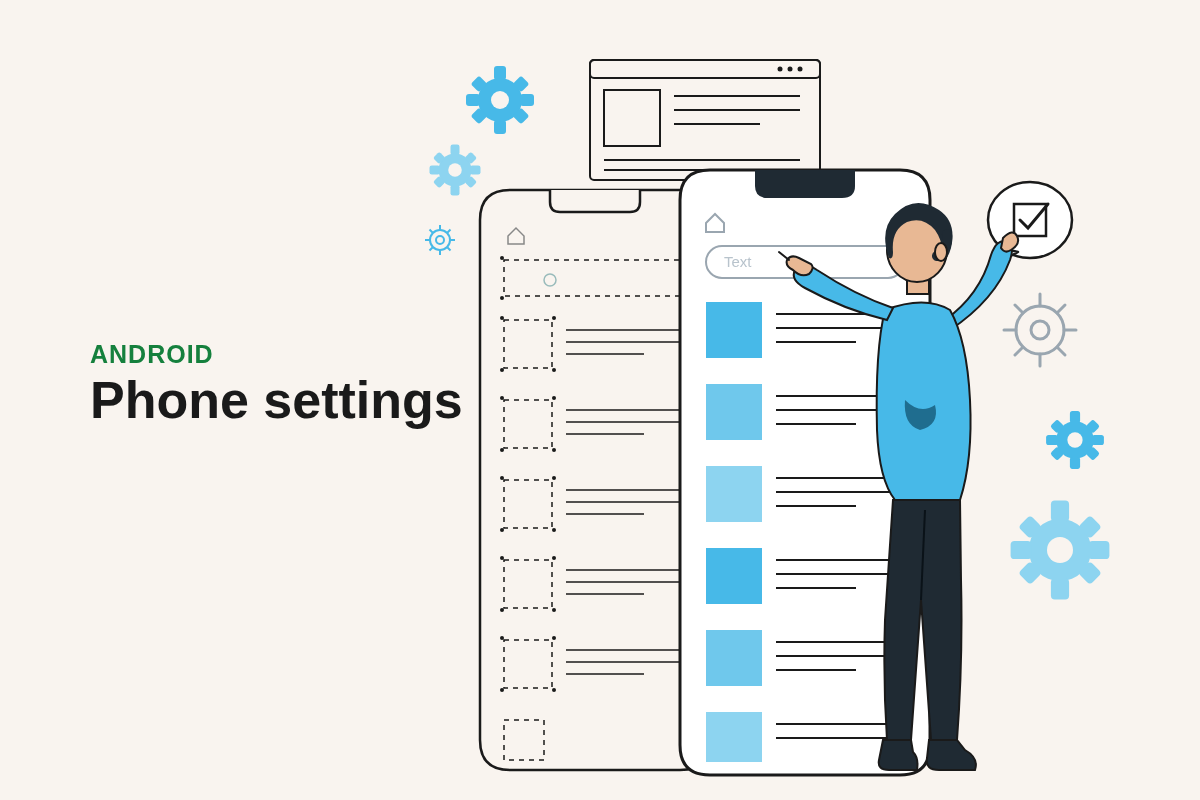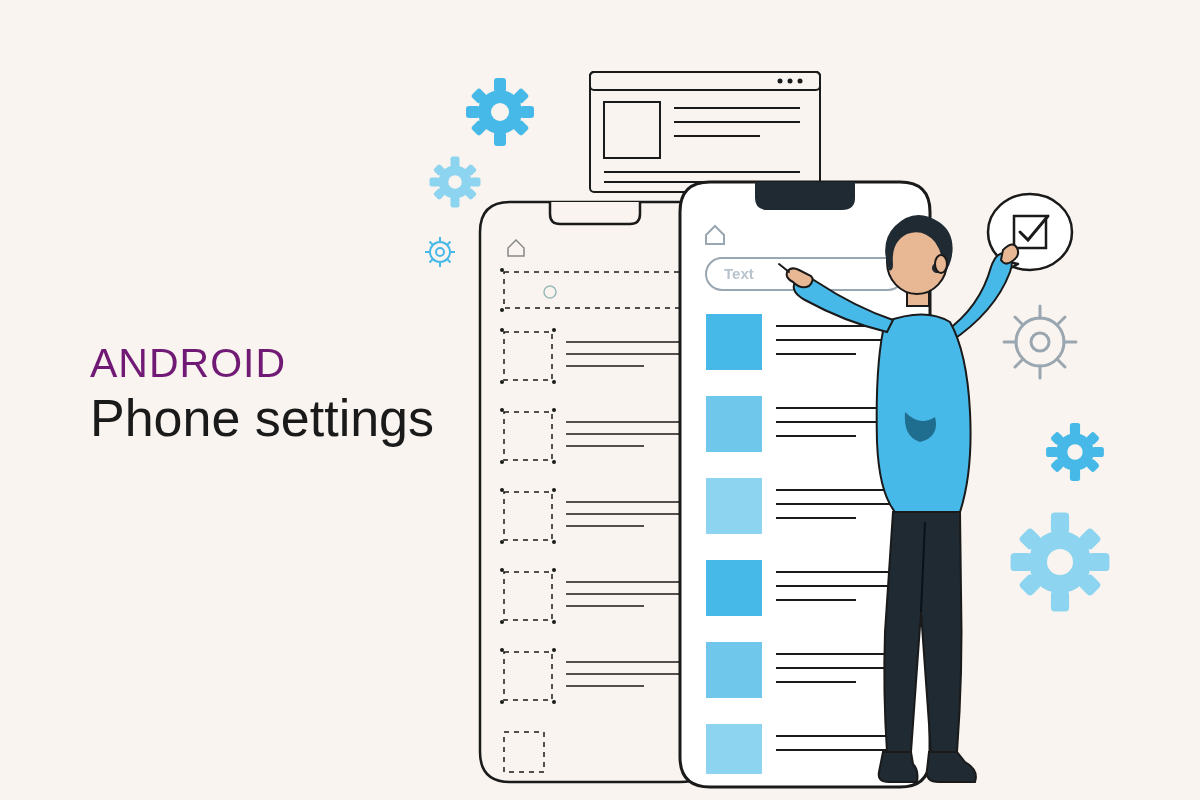--- a/index.html
+++ b/index.html
@@ -10,39 +10,38 @@
     font-family: 'Segoe UI', Arial, sans-serif;
     position: relative;
     overflow: hidden;
   }
   .text-block {
     position: absolute;
     left: 90px;
     top: 340px;
   }
   .eyebrow {
-    font-size: 41px;
-    font-weight: 400;
+    font-size: 25px;
+    font-weight: 700;
     letter-spacing: 1px;
-    color: #701a75;
+    color: #15803d;
     margin-bottom: 4px;
   }
   .headline {
     font-size: 52px;
-    font-weight: 400;
+    font-weight: 700;
     line-height: 1.05;
     color: #1a1a1a;
   }
   .illus {
     position: absolute;
     left: 420px;
-    top: 52px;
+    top: 40px;
     width: 760px;
     height: 740px;
-    font-weight: bold;
   }
   svg { display: block; }
 </style>
 </head>
 <body>
 
 <div class="text-block">
   <div class="eyebrow">ANDROID</div>
   <div class="headline">
     <span>Phone settings</span><br>

